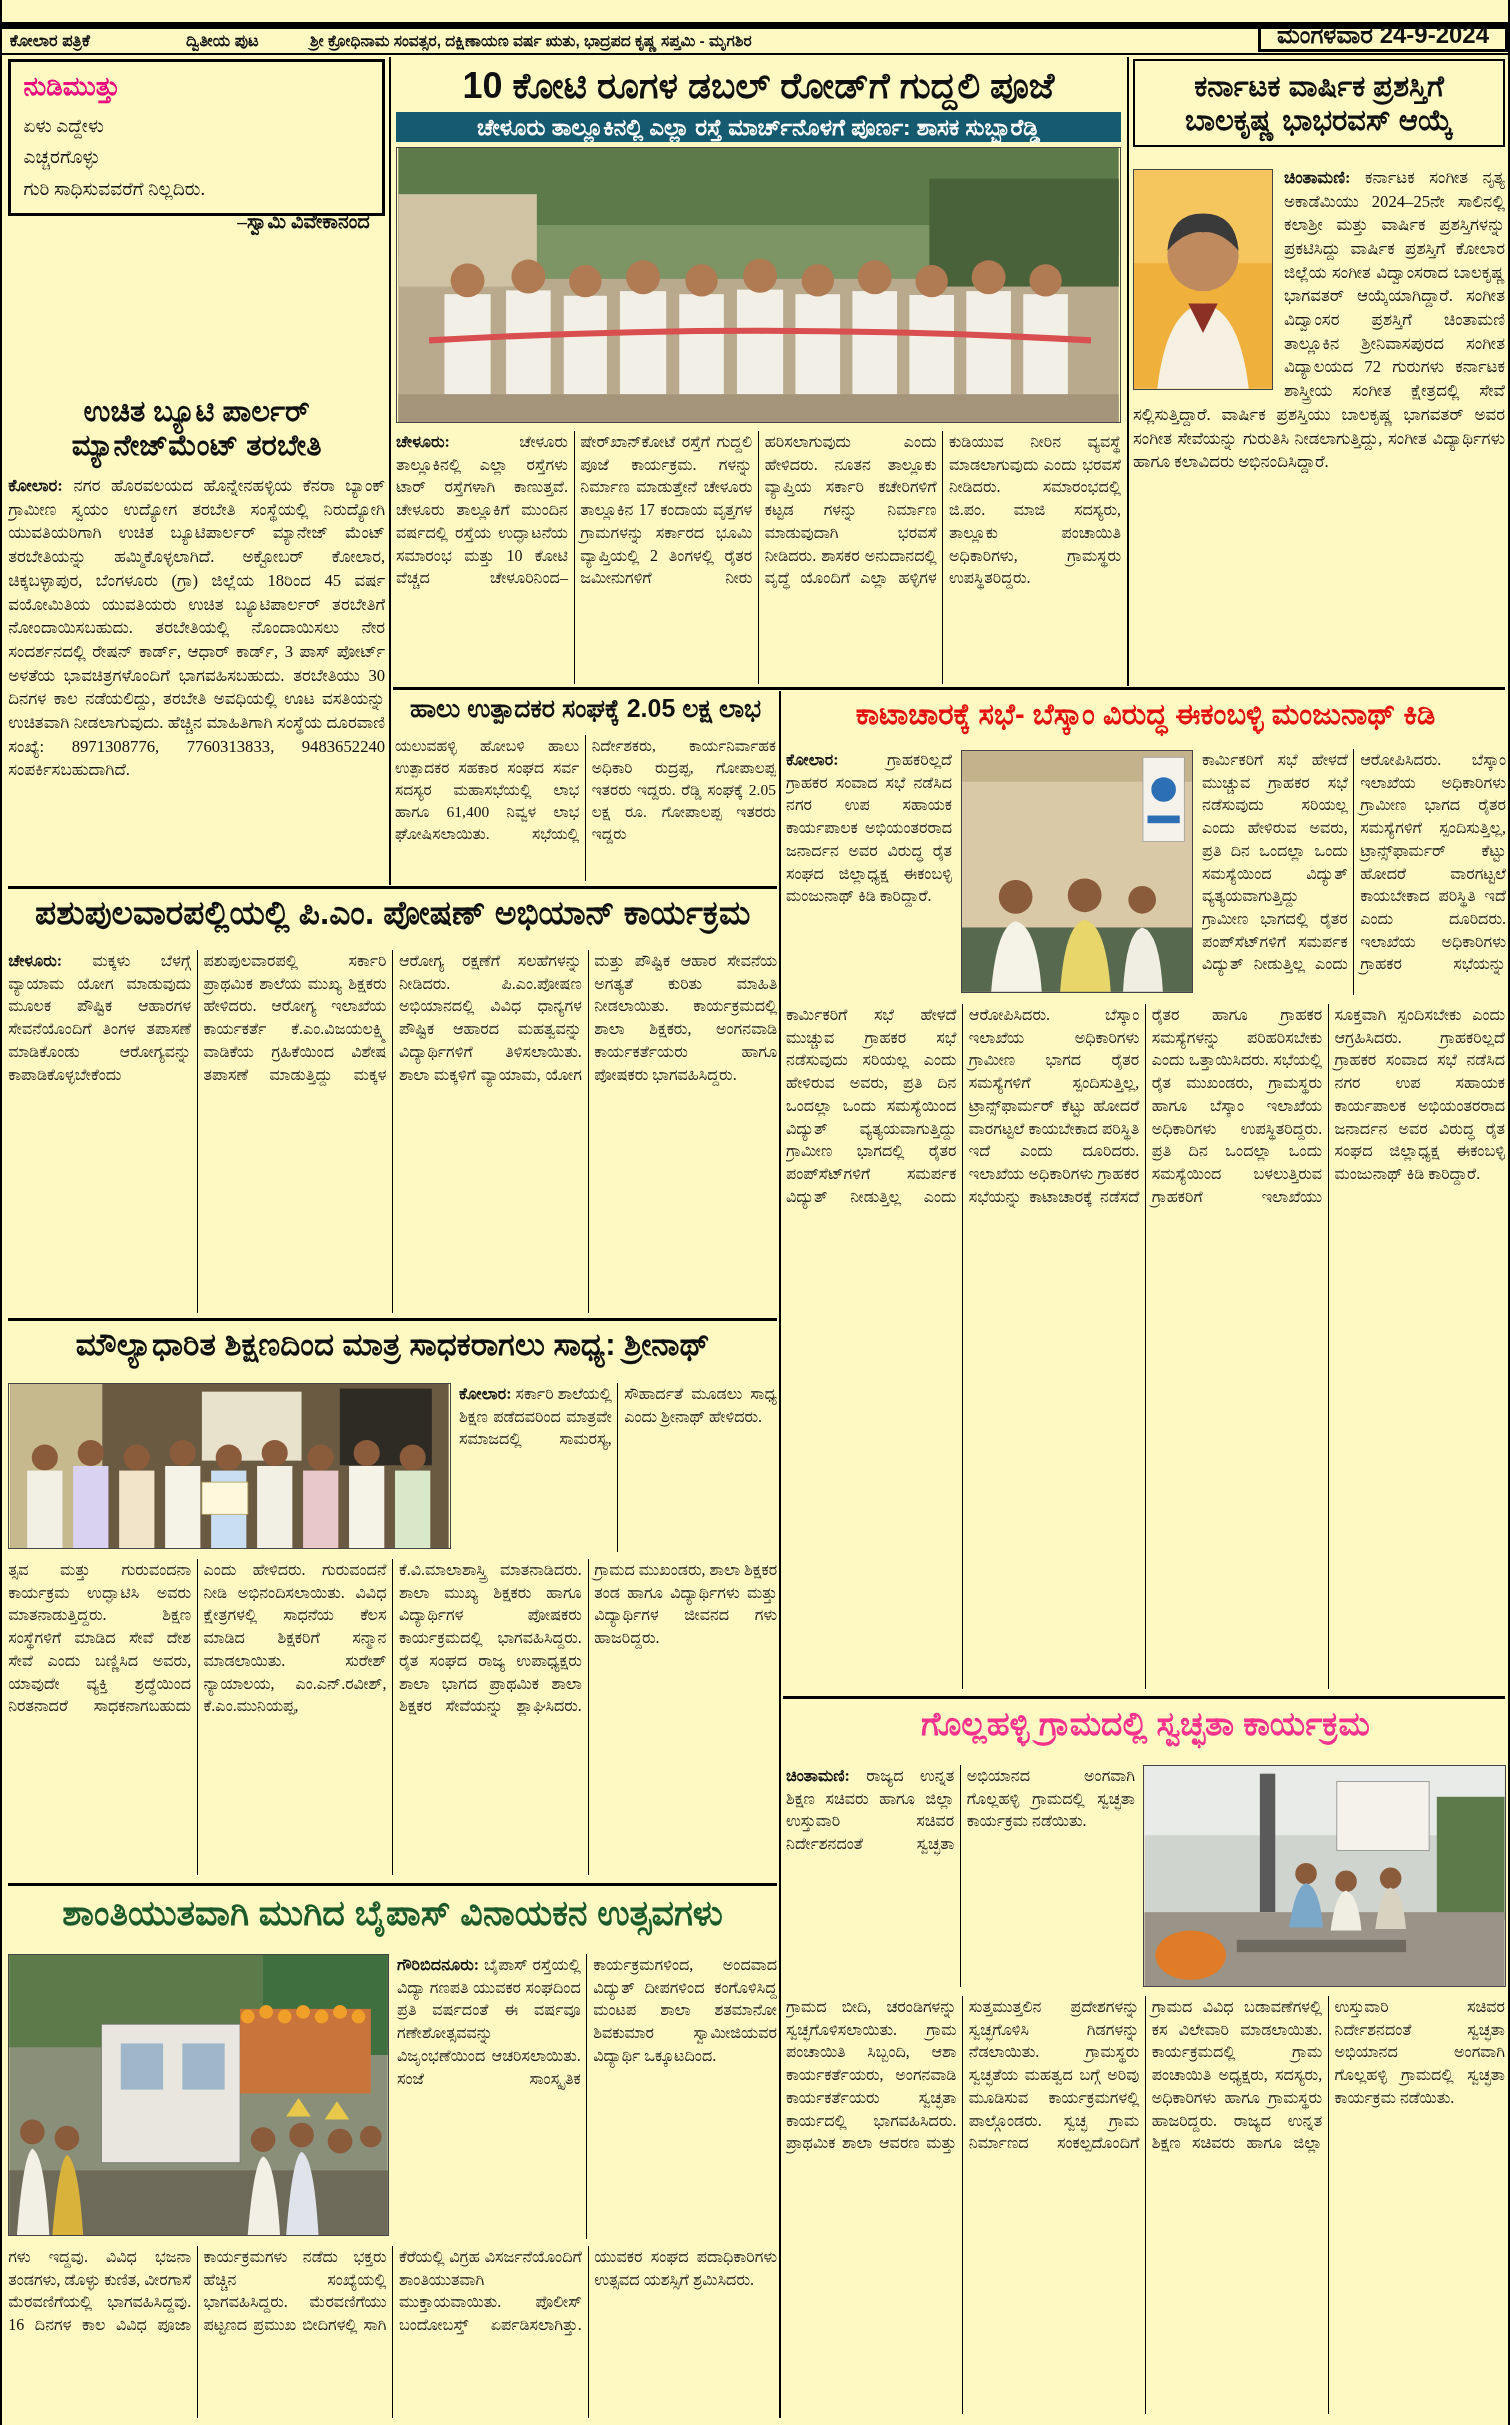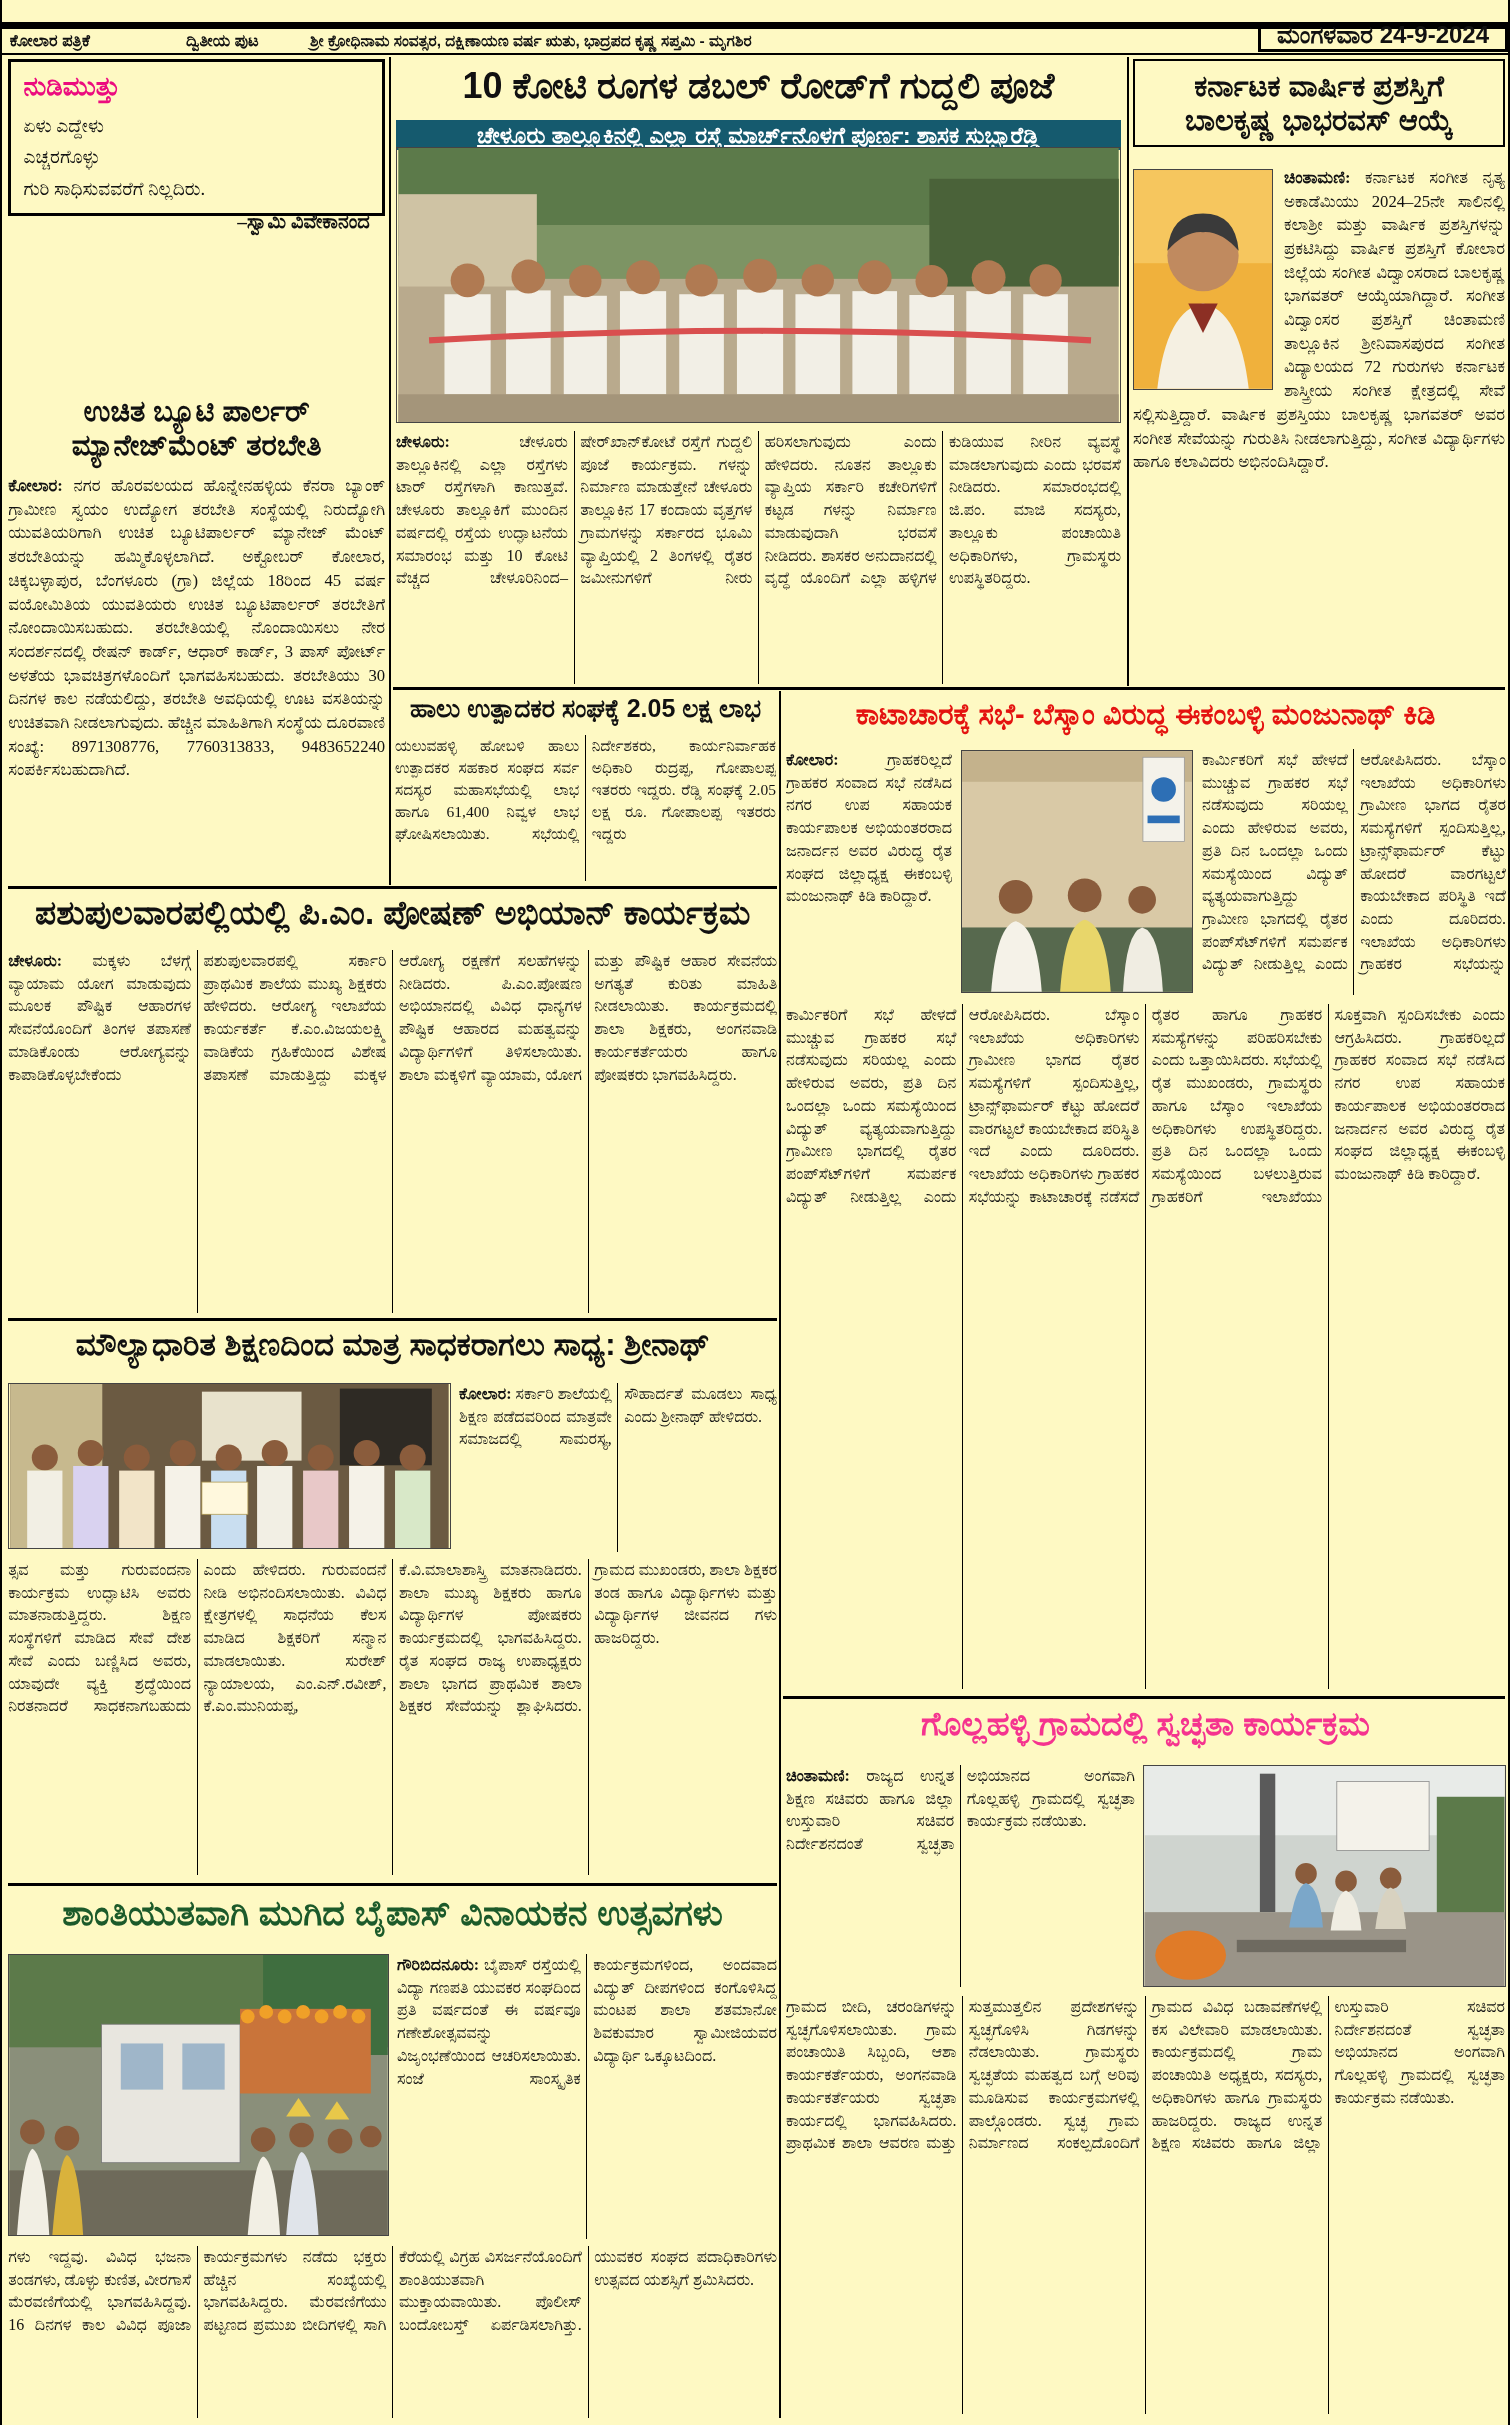--- a/index.html
+++ b/index.html
@@ -67,21 +67,21 @@
     <div>ಉಚಿತ ಬ್ಯೂಟಿ ಪಾರ್ಲರ್</div>
     <div>ಮ್ಯಾನೇಜ್‌ಮೆಂಟ್ ತರಬೇತಿ</div>
   </div>
   <div class="abs bodytext" style="left:6.2px;top:474px;width:377px;height:407px;font-size:16.7px;">
     <span class="dateline">ಕೋಲಾರ:</span>
     <span>ನಗರ ಹೊರವಲಯದ ಹೊನ್ನೇನಹಳ್ಳಿಯ ಕೆನರಾ ಬ್ಯಾಂಕ್ ಗ್ರಾಮೀಣ ಸ್ವಯಂ ಉದ್ಯೋಗ ತರಬೇತಿ ಸಂಸ್ಥೆಯಲ್ಲಿ ನಿರುದ್ಯೋಗಿ ಯುವತಿಯರಿಗಾಗಿ ಉಚಿತ ಬ್ಯೂಟಿಪಾರ್ಲರ್ ಮ್ಯಾನೇಜ್ ಮೆಂಟ್ ತರಬೇತಿಯನ್ನು ಹಮ್ಮಿಕೊಳ್ಳಲಾಗಿದೆ. ಅಕ್ಟೋಬರ್ ಕೋಲಾರ, ಚಿಕ್ಕಬಳ್ಳಾಪುರ, ಬೆಂಗಳೂರು (ಗ್ರಾ) ಜಿಲ್ಲೆಯ 18ರಿಂದ 45 ವರ್ಷ ವಯೋಮಿತಿಯ ಯುವತಿಯರು ಉಚಿತ ಬ್ಯೂಟಿಪಾರ್ಲರ್ ತರಬೇತಿಗೆ ನೋಂದಾಯಿಸಬಹುದು. ತರಬೇತಿಯಲ್ಲಿ ನೊಂದಾಯಿಸಲು ನೇರ ಸಂದರ್ಶನದಲ್ಲಿ ರೇಷನ್ ಕಾರ್ಡ್, ಆಧಾರ್ ಕಾರ್ಡ್, 3 ಪಾಸ್ ಪೋರ್ಟ್ ಅಳತೆಯ ಭಾವಚಿತ್ರಗಳೊಂದಿಗೆ ಭಾಗವಹಿಸಬಹುದು. ತರಬೇತಿಯು 30 ದಿನಗಳ ಕಾಲ ನಡೆಯಲಿದ್ದು, ತರಬೇತಿ ಅವಧಿಯಲ್ಲಿ ಊಟ ವಸತಿಯನ್ನು ಉಚಿತವಾಗಿ ನೀಡಲಾಗುವುದು. ಹೆಚ್ಚಿನ ಮಾಹಿತಿಗಾಗಿ ಸಂಸ್ಥೆಯ ದೂರವಾಣಿ</span>
     <span>ಸಂಖ್ಯೆ: 8971308776, 7760313833, 9483652240 ಸಂಪರ್ಕಿಸಬಹುದಾಗಿದೆ.</span>
   </div>
 
   <div class="abs hl" style="left:394px;top:65px;width:725px;font-size:36px;">10 ಕೋಟಿ ರೂಗಳ ಡಬಲ್ ರೋಡ್‌ಗೆ ಗುದ್ದಲಿ ಪೂಜೆ</div>
-  <div class="abs subhead" style="left:394px;top:120px;width:725px;height:30px;font-size:22.5px;line-height:31px;text-decoration:underline;">ಚೇಳೂರು ತಾಲ್ಲೂಕಿನಲ್ಲಿ ಎಲ್ಲಾ ರಸ್ತೆ ಮಾರ್ಚ್‌ನೊಳಗೆ ಪೂರ್ಣ: ಶಾಸಕ ಸುಬ್ಬಾರೆಡ್ಡಿ</div>
+  <div class="abs subhead" style="left:394px;top:112px;width:725px;height:30px;font-size:22.5px;line-height:31px;">ಚೇಳೂರು ತಾಲ್ಲೂಕಿನಲ್ಲಿ ಎಲ್ಲಾ ರಸ್ತೆ ಮಾರ್ಚ್‌ನೊಳಗೆ ಪೂರ್ಣ: ಶಾಸಕ ಸುಬ್ಬಾರೆಡ್ಡಿ</div>
 
   <svg class="abs photo" style="left:394px;top:147px;" width="725" height="276" viewBox="0 0 936 356">
     <rect width="936" height="140" fill="#5c7a4a"></rect>
     <rect y="100" width="936" height="80" fill="#7d9464"></rect>
     <rect y="170" width="936" height="186" fill="#b9aa8d"></rect>
     <rect x="0" y="60" width="180" height="120" fill="#cfc3a4"></rect>
     <rect x="690" y="40" width="246" height="140" fill="#4a6239"></rect>
     <g fill="#f2efe6">
       <rect x="60" y="190" width="60" height="130"></rect>
         <rect x="140" y="185" width="58" height="135"></rect>

